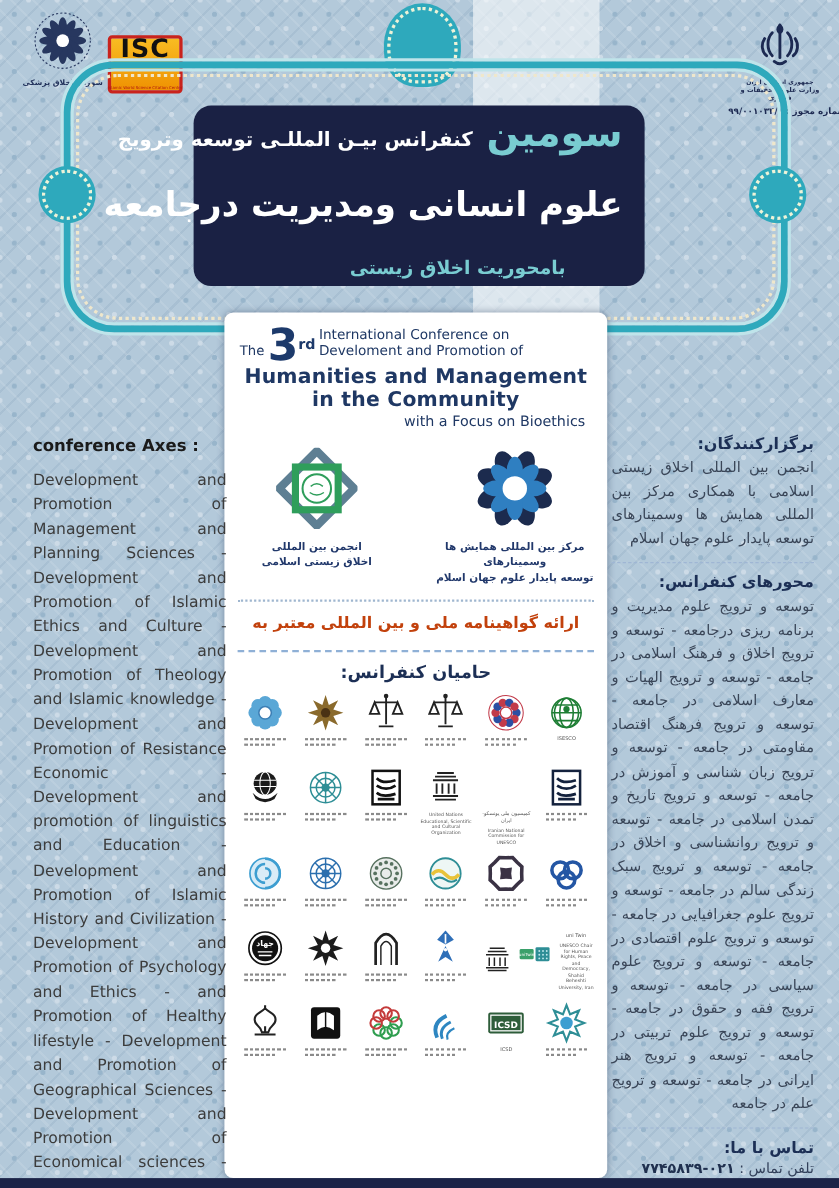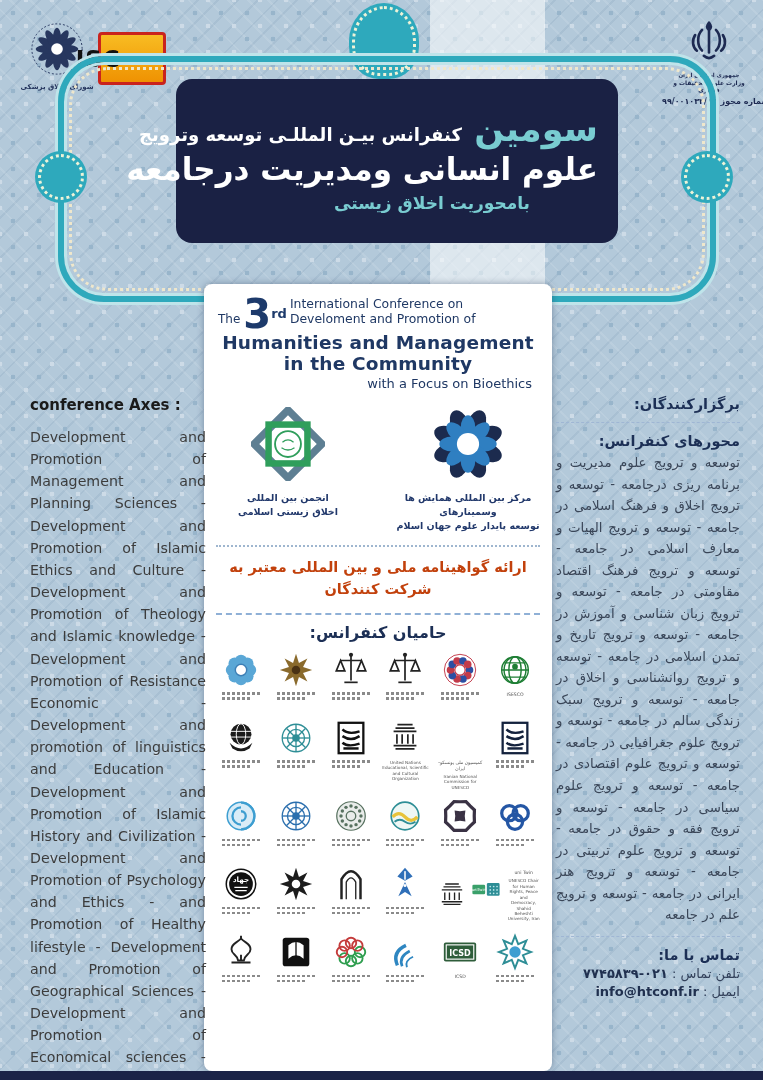--- a/index.html
+++ b/index.html
@@ -12,42 +12,42 @@
     background-image:
       radial-gradient(#98b5cb 13%, transparent 14%),
       radial-gradient(#cddbe7 13%, transparent 14%),
       repeating-linear-gradient(45deg, rgba(255,255,255,.10) 0 2px, transparent 2px 14px),
       repeating-linear-gradient(-45deg, rgba(73,110,145,.10) 0 2px, transparent 2px 14px);
     background-size:26px 26px,26px 26px,auto,auto;
     background-position:0 0,13px 13px,0 0,0 0;}
   .light-strip{position:absolute;left:430px;top:0;width:115px;height:292px;background:rgba(255,255,255,.55);}
 
   
-  .univ-logo{position:absolute;left:14px;top:20px;width:86px;text-align:center;}
+  .univ-logo{position:absolute;left:14px;top:8px;width:86px;text-align:center;}
   .univ-logo .cap{font-size:7px;color:#23335c;font-weight:bold;margin-top:1px;}
   .isc-box{position:absolute;left:98px;top:32px;width:62px;height:47px;border:3px solid #c9231d;border-radius:4px;
-    background:linear-gradient(#f8bc22,#ef9202);display:flex;align-items:center;justify-content:center;}
+    background:linear-gradient(#f8bc22,#ef9202);display:flex;flex-direction:column;align-items:center;justify-content:space-between;}
   .isc-box .isc{font-size:23px;font-weight:bold;color:#111;line-height:20px;letter-spacing:1px;}
   .isc-box .sub{font-size:3.6px;color:#b01510;margin-top:2px;white-space:nowrap;}
   .emblem{position:absolute;left:662px;top:16px;width:94px;text-align:center;color:#1d2a52;}
   .emblem .cap1{font-size:5.5px;font-weight:bold;}
   .emblem .cap2{font-size:6px;font-weight:bold;margin-top:1px;}
   .emblem .lic{font-size:8px;font-weight:bold;margin-top:4px;white-space:nowrap;}
 
   
   .frame{position:absolute;left:58px;top:56px;width:646px;height:234px;border:6px solid #2ea9bc;border-radius:46px;
     box-shadow:0 0 0 3px #bfe4ea, inset 0 0 0 3px #bfe4ea;}
   .frame .innerring{position:absolute;inset:5px;border:3px dotted #efe7cc;border-radius:38px;}
   .medallion{position:absolute;width:40px;height:40px;border-radius:50%;background:#2ea9bc;border:3px dotted #eef3d8;box-shadow:0 0 0 3px #2ea9bc;}
   .med-left{left:38px;top:154px;}
   .med-right{left:684px;top:154px;}
   .finial{position:absolute;left:352px;top:6px;width:58px;height:64px;background:#2ea9bc;border:3px dotted #eef3d8;
     box-shadow:0 0 0 3px #2ea9bc;border-radius:50% 50% 42% 42%;}
-  .banner{position:absolute;left:176px;top:79px;width:442px;height:164px;background:#1a2144;border-radius:16px;
-    display:flex;flex-direction:column;justify-content:center;padding:6px 20px;box-sizing:border-box;direction:rtl;}
+  .banner{position:absolute;left:176px;top:96px;width:410px;height:164px;background:#1a2144;border-radius:16px;
+    display:flex;flex-direction:column;justify-content:space-between;padding:6px 20px;box-sizing:border-box;direction:rtl;}
   .banner .l1{text-align:center;color:#fff;font-weight:bold;font-size:18px;white-space:nowrap;}
   .banner .l1 .hl{color:#79ccd1;font-size:35px;font-weight:bold;margin-left:6px;}
   .banner .l2{text-align:center;color:#fff;font-weight:bold;font-size:31px;margin-top:2px;white-space:nowrap;}
   .banner .l3{text-align:center;color:#79ccd1;font-weight:bold;font-size:17px;margin-top:6px;padding-left:70px;}
 
   
   .card{position:absolute;left:204px;top:284px;width:348px;height:787px;background:#fff;border-radius:8px;
     box-shadow:0 0 7px rgba(40,60,90,.45);box-sizing:border-box;padding:12px 10px 6px;}
   .etitle{color:#1f3864;padding:0 4px;}
   .etitle .row1{display:flex;align-items:flex-end;justify-content:center;gap:3px;}
@@ -209,21 +209,20 @@
         <div class="cap">
           <div>مرکز بین المللی همایش ها وسمینارهای</div>
           <div>توسعه پایدار علوم جهان اسلام</div>
         </div>
       </div>
     </div>
 
     <div class="dotsep"></div>
     <div class="cert">
       <div>ارائه گواهینامه ملی و بین المللی معتبر به</div>
-      <div>شرکت کنندگان</div>
     </div>
     <div class="dashsep"></div>
     <div class="supp-head">حامیان کنفرانس:</div>
     <div class="supp-grid" id="supp-grid">
         <div class="supp">
           <div class="art">
             <svg viewBox="0 0 40 40" width="38" height="38">
               <circle cx="29.5" cy="20.0" r="6.5" fill="#5aa7d6"></circle>
               <circle cx="26.7" cy="26.7" r="6.5" fill="#5aa7d6"></circle>
               <circle cx="20.0" cy="29.5" r="6.5" fill="#5aa7d6"></circle>
@@ -691,20 +690,21 @@
       </div>
   </div>
 
   <div class="leftcol">
     <h3>conference Axes :</h3>
     <p>Development and Promotion of Management and Planning Sciences - Development and Promotion of Islamic Ethics and Culture - Development and Promotion of Theology and Islamic knowledge - Development and Promotion of Resistance Economic - Development and promotion of linguistics and Education - Development and Promotion of Islamic History and Civilization - Development and Promotion of Psychology and Ethics - and Promotion of Healthy lifestyle - Development and Promotion of Geographical Sciences - Development and Promotion of Economical sciences - Development and Promotion of Political Sciences - Development and Promotion of Law and Jurisprudence - Development and Promotion of Educational Sciences - Development and Promotion of Iranian Art - Development and Promotion of Science</p>
   </div>
 
   <div class="rightcol">
     <h3>برگزارکنندگان:</h3>
+    <p>انجمن بین المللی اخلاق زیستی اسلامی با همکاری مرکز بین المللی همایش ها وسمینارهای توسعه پایدار علوم جهان اسلام</p>
     <div class="sep"></div>
     <h3>محورهای کنفرانس:</h3>
     <p>توسعه و ترویج علوم مدیریت و برنامه ریزی درجامعه - توسعه و ترویج اخلاق و فرهنگ اسلامی در جامعه - توسعه و ترویج الهیات و معارف اسلامی در جامعه - توسعه و ترویج فرهنگ اقتصاد مقاومتی در جامعه - توسعه و ترویج زبان شناسی و آموزش در جامعه - توسعه و ترویج تاریخ و تمدن اسلامی در جامعه - توسعه و ترویج روانشناسی و اخلاق در جامعه - توسعه و ترویج سبک زندگی سالم در جامعه - توسعه و ترویج علوم جغرافیایی در جامعه - توسعه و ترویج علوم اقتصادی در جامعه - توسعه و ترویج علوم سیاسی در جامعه - توسعه و ترویج فقه و حقوق در جامعه - توسعه و ترویج علوم تربیتی در جامعه - توسعه و ترویج هنر ایرانی در جامعه - توسعه و ترویج علم در جامعه</p>
     <div class="sep"></div>
     <h3>تماس با ما:</h3>
     <div class="contact-line">
       <span>تلفن تماس : </span><span class="val">۰۲۱-۷۷۴۵۸۳۹</span>
     </div>
     <div class="contact-line">
       <span>ایمیل : </span><bdi class="val">info@htconf.ir</bdi>

